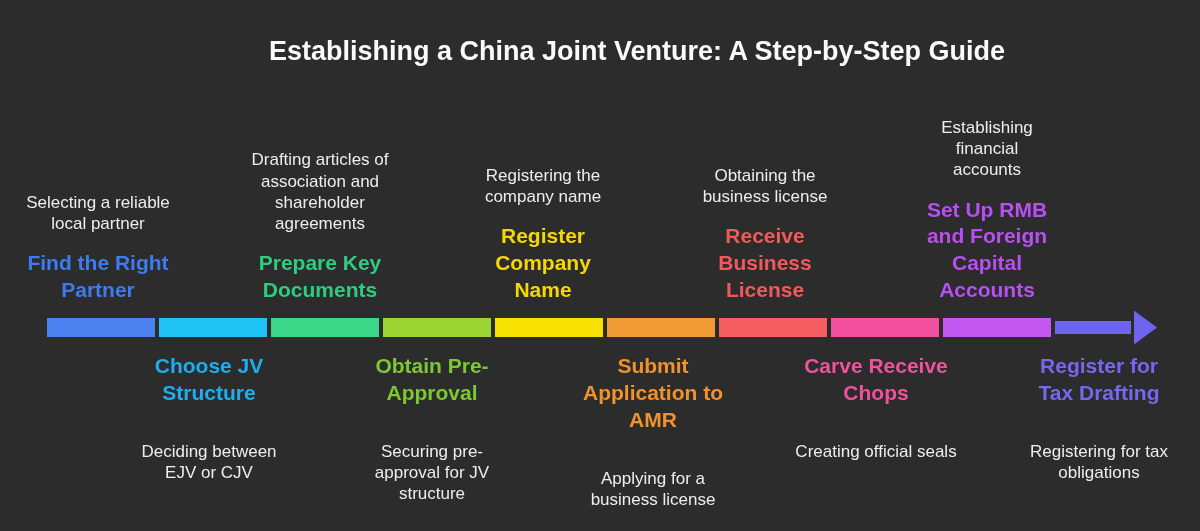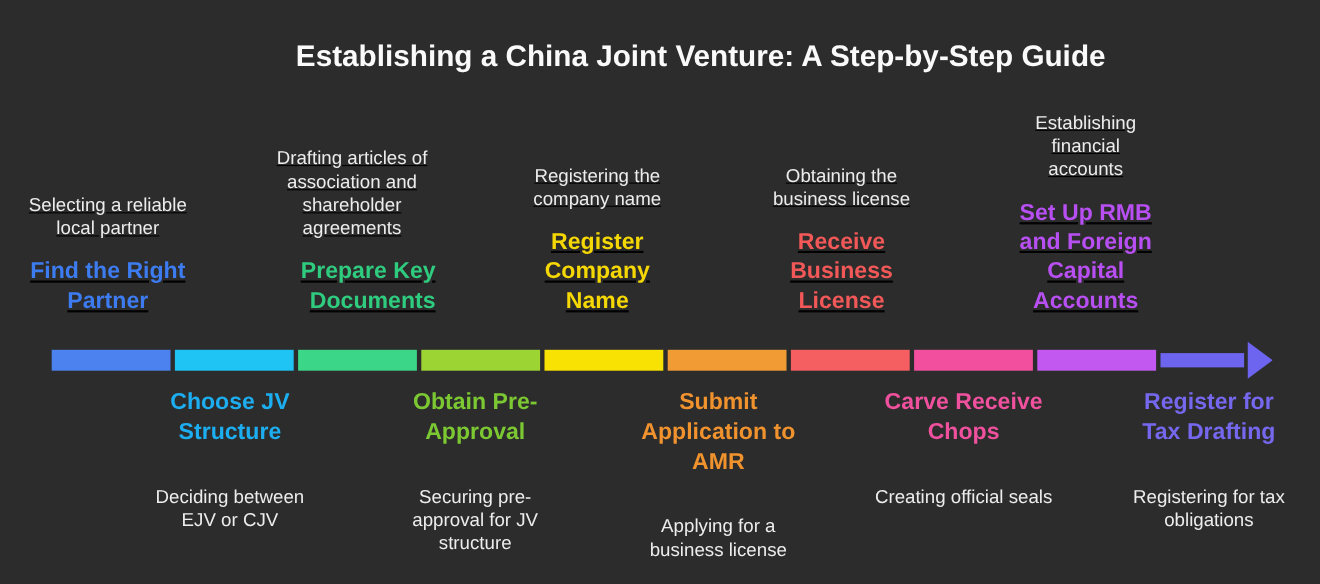--- a/index.html
+++ b/index.html
@@ -18,21 +18,21 @@
     line-height: 1.27;
     padding-left: 37px;
   }
   .title-inner { display: inline-block; max-width: 740px; }
 
   .col {
     position: absolute; width: 220px;
     display: flex; flex-direction: column; align-items: center;
     text-align: center;
   }
-  .col.top { bottom: 243px; justify-content: flex-end; gap: 16px; text-decoration: underline; }
+  .col.top { bottom: 227px; justify-content: flex-end; gap: 16px; }
   .col.bottom { top: 353px; gap: 34px; justify-content: space-between; }
 
   .desc {
     font-size: 17px; line-height: 1.25; color: #ededed;
     max-width: 162px;
   }
   .desc.narrow { max-width: 132px; }
   .heading {
     font-size: 21px; font-weight: 700; line-height: 1.28;
     max-width: 152px;
@@ -55,21 +55,21 @@
 <div class="stage">
 
   <h1 class="title"><span class="title-inner">Establishing a China Joint Venture: A Step-by-Step Guide</span></h1>
 
   <div class="col top" style="left:-12px">
     <div class="desc">Selecting a reliable local partner</div>
     <div class="heading" style="color: rgb(61, 123, 240);">Find the Right Partner</div>
   </div>
   <div class="col top" style="left:210px">
     <div class="desc">Drafting articles of association and shareholder agreements</div>
-    <div class="heading" style="color: rgb(47, 204, 127); text-align: right;">Prepare Key Documents</div>
+    <div class="heading" style="color: rgb(47, 204, 127);">Prepare Key Documents</div>
   </div>
   <div class="col top" style="left:433px">
     <div class="desc">Registering the company name</div>
     <div class="heading" style="color: rgb(245, 216, 3);">Register Company Name</div>
   </div>
   <div class="col top" style="left:655px">
     <div class="desc">Obtaining the business license</div>
     <div class="heading" style="color: rgb(242, 88, 88);">Receive Business License</div>
   </div>
   <div class="col top" style="left:877px">

